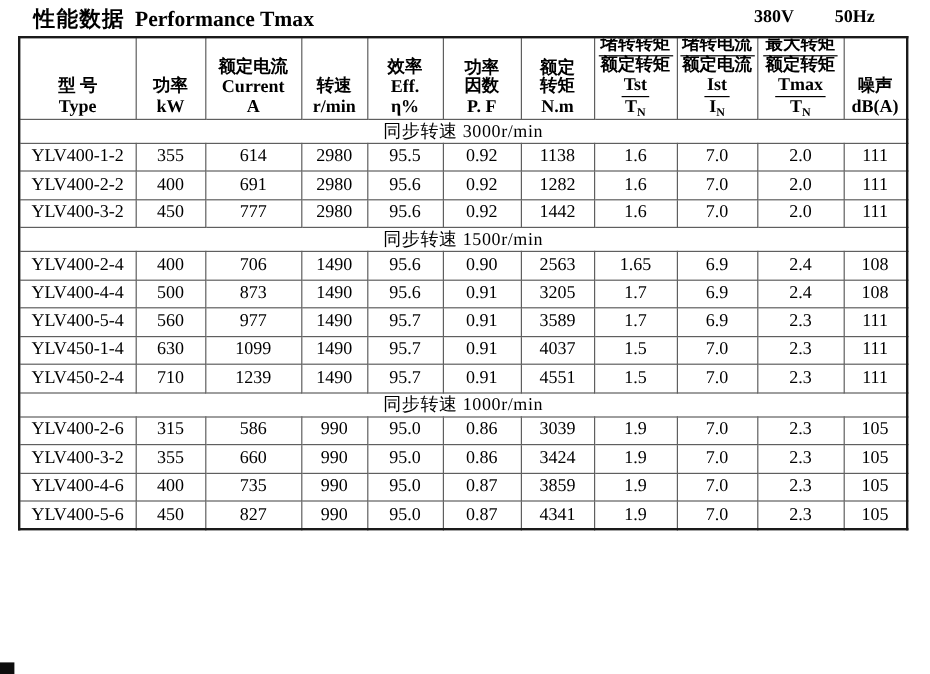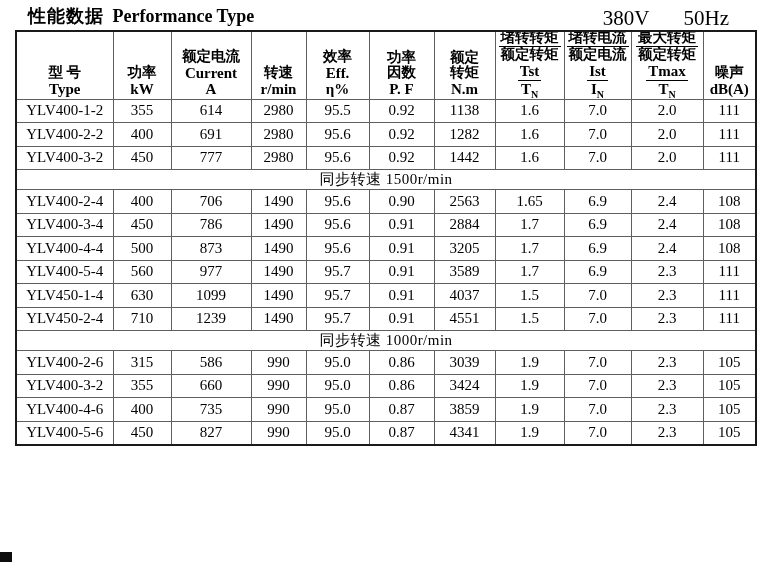--- a/index.html
+++ b/index.html
@@ -4,21 +4,21 @@
 <style>
   html,body{margin:0;padding:0;}
   body{
     width:775px;height:562px;position:relative;background:#ffffff;
     font-family:"Liberation Serif","DejaVu Serif",serif;color:#000;
     overflow:hidden;
   }
   .title-bar{position:absolute;top:4px;left:28px;font-weight:bold;font-size:18px;white-space:nowrap;}
   .title-cn{font-family:"DejaVu Sans","Liberation Sans",sans-serif;font-size:18px;font-weight:bold;letter-spacing:1px;margin-top:17px;}
   .title-en{font-size:18px;font-weight:bold;margin-left:4px;}
-  .ratings{position:absolute;top:6px;right:46px;font-weight:normal;font-size:21px;white-space:nowrap;}
+  .ratings{position:absolute;top:6px;right:46px;font-weight:bold;font-size:15px;white-space:nowrap;}
   .ratings .gap{display:inline-block;width:34px;}
   table.perf{
     position:absolute;left:15px;top:30px;width:740px;
     border-collapse:collapse;table-layout:fixed;
     border:2px solid #1a1a1a;
   }
   .perf th,.perf td{
     border:1px solid #5f5f5f;
     text-align:center;vertical-align:middle;
     font-size:15px;padding:0;overflow:hidden;
@@ -34,21 +34,21 @@
   .hline.u{border-bottom:1px solid #000;padding:0 2px 1px 2px;}
   sub{font-size:10px;}
   .datarow td{font-size:15px;}
   .scan-mark{position:absolute;left:0;top:552px;width:12px;height:10px;background:#0d0d0d;}
 </style>
 </head>
 <body>
 
 <div class="title-bar">
   <span class="title-cn">性能数据</span>
-  <span class="title-en">Performance Type</span>
+  <span class="title-en">Performance Tmax</span>
 </div>
 
 <div class="ratings">
   <span>380V</span><span class="gap"></span><span>50Hz</span>
 </div>
 
 <table class="perf">
   <colgroup>
       <col style="width: 97px;">
       <col style="width: 58px;">
@@ -136,20 +136,23 @@
         </th>
         <th>
           <div class="hwrap">
             <div class="hline">噪声</div>
             <div class="hline lat">dB(A)</div>
           </div>
         </th>
       </tr>
   </thead>
   <tbody>
+      <tr class="sec">
+        <td colspan="11">同步转速   3000r/min</td>
+      </tr>
       <tr class="datarow">
         <td>YLV400-1-2</td>
         <td>355</td>
         <td>614</td>
         <td>2980</td>
         <td>95.5</td>
         <td>0.92</td>
         <td>1138</td>
         <td>1.6</td>
         <td>7.0</td>
@@ -192,33 +195,20 @@
         <td>1490</td>
         <td>95.6</td>
         <td>0.90</td>
         <td>2563</td>
         <td>1.65</td>
         <td>6.9</td>
         <td>2.4</td>
         <td>108</td>
       </tr>
       <tr class="datarow">
-        <td>YLV400-3-4</td>
-        <td>450</td>
-        <td>786</td>
-        <td>1490</td>
-        <td>95.6</td>
-        <td>0.91</td>
-        <td>2884</td>
-        <td>1.7</td>
-        <td>6.9</td>
-        <td>2.4</td>
-        <td>108</td>
-      </tr>
-      <tr class="datarow">
         <td>YLV400-4-4</td>
         <td>500</td>
         <td>873</td>
         <td>1490</td>
         <td>95.6</td>
         <td>0.91</td>
         <td>3205</td>
         <td>1.7</td>
         <td>6.9</td>
         <td>2.4</td>

